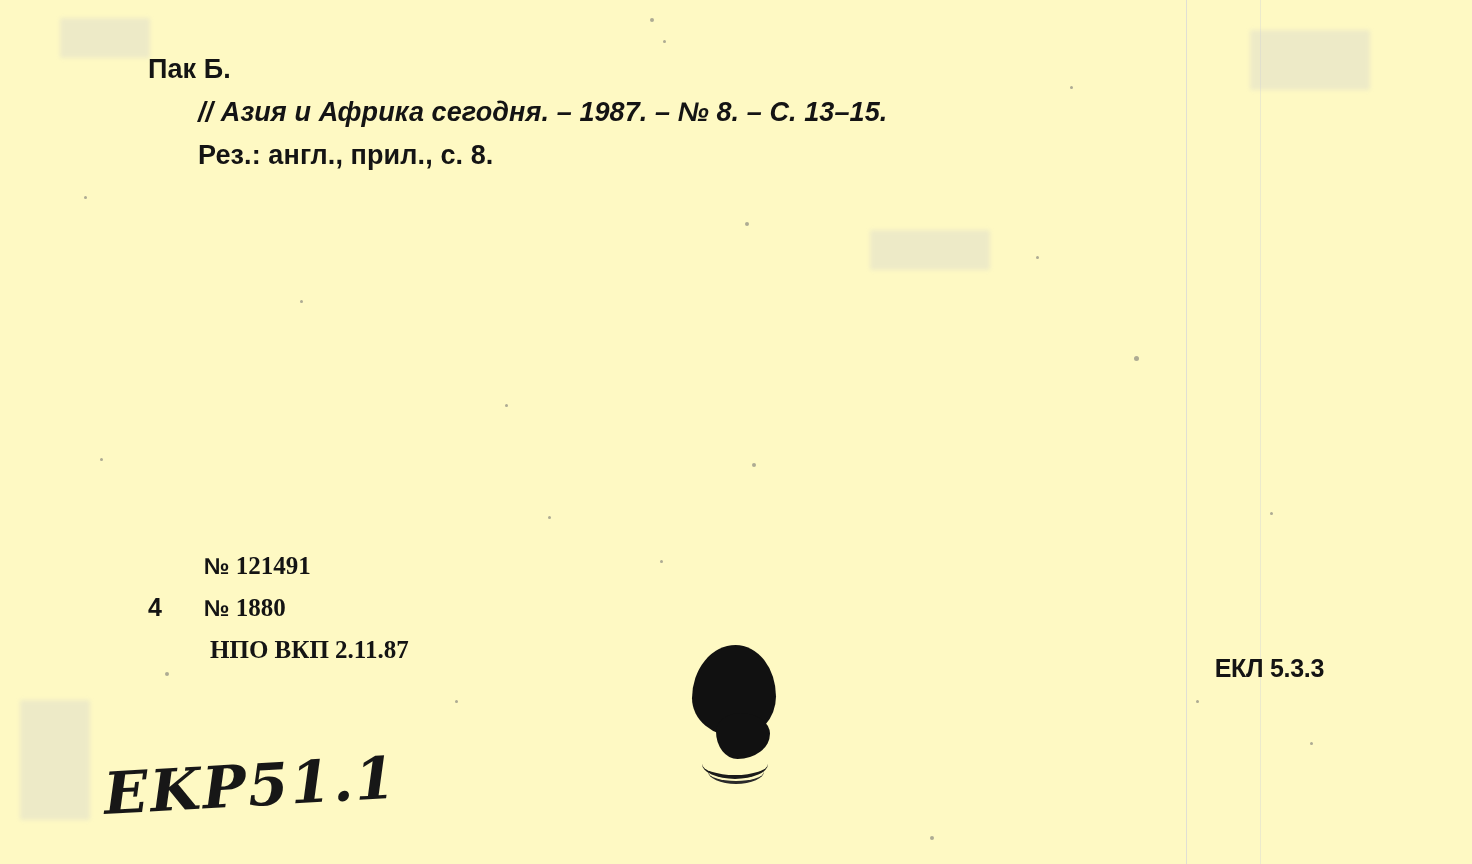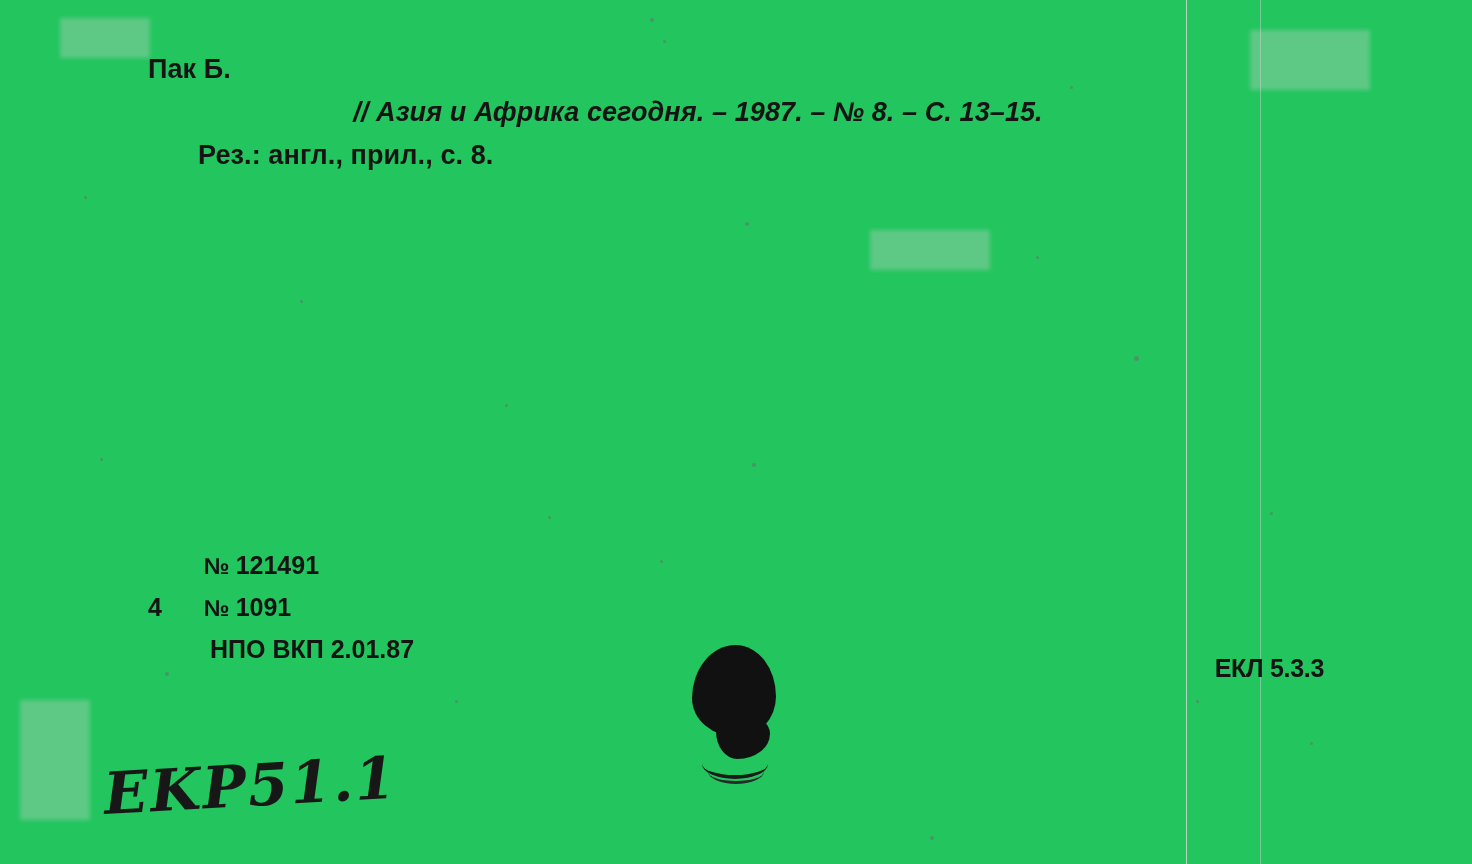--- a/index.html
+++ b/index.html
@@ -5,21 +5,21 @@
 <style>
   html, body {
     margin: 0;
     padding: 0;
     background: #ffffff;
   }
   #card {
     position: relative;
     width: 1472px;
     height: 864px;
-    background: #22c55e;
+    background: #fef9c3;
     overflow: hidden;
     font-family: "Liberation Sans", sans-serif;
     color: #141414;
   }
 
   
   .speckle {
     position: absolute;
     background: #6b6b6b;
     border-radius: 50%;
@@ -49,21 +49,20 @@
     letter-spacing: .1px;
   }
   .biblio .author {
     margin-left: 0;
   }
   .biblio .indent {
     margin-left: 50px;
   }
   .biblio .italic-lead {
     font-style: italic;
-    text-align: center;
   }
 
   
   .acc-block {
     position: absolute;
     left: 148px;
     top: 545px;
     width: 520px;
     font-weight: bold;
     font-size: 25px;
@@ -74,20 +73,21 @@
     align-items: baseline;
     white-space: nowrap;
   }
   .acc-prefix {
     display: inline-block;
     width: 56px;
     text-align: left;
   }
   .acc-value {
     display: inline-block;
+    font-family: Liberation Serif, serif;
   }
   .numero {
     font-size: 23px;
     vertical-align: 1px;
     margin-right: 6px;
   }
 
   
   .class-code {
     position: absolute;
@@ -213,26 +213,26 @@
 
   <div class="acc-block">
     <div class="acc-row">
       <span class="acc-prefix"></span>
       <span class="numero">№</span>
       <span class="acc-value">121491</span>
     </div>
     <div class="acc-row">
       <span class="acc-prefix">4</span>
       <span class="numero">№</span>
-      <span class="acc-value">1091</span>
+      <span class="acc-value">1880</span>
     </div>
     <div class="acc-row">
       <span class="acc-prefix"></span>
       <span class="numero"></span>
-      <span class="acc-value">НПО ВКП 2.01.87</span>
+      <span class="acc-value">НПО ВКП 2.11.87</span>
     </div>
   </div>
 
   <div class="class-code">ЕКЛ 5.3.3</div>
 
   <div class="blob-wrap">
     <div class="blob-main"></div>
     <div class="blob-tail"></div>
     <div class="blob-arc"></div>
     <div class="blob-arc2"></div>

